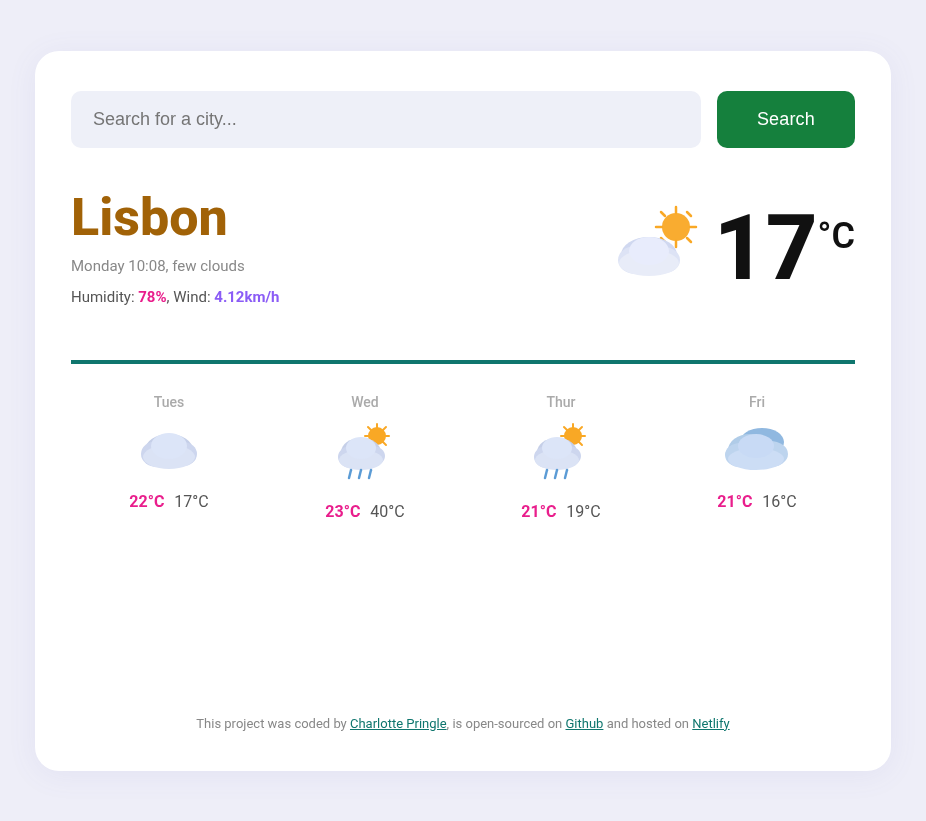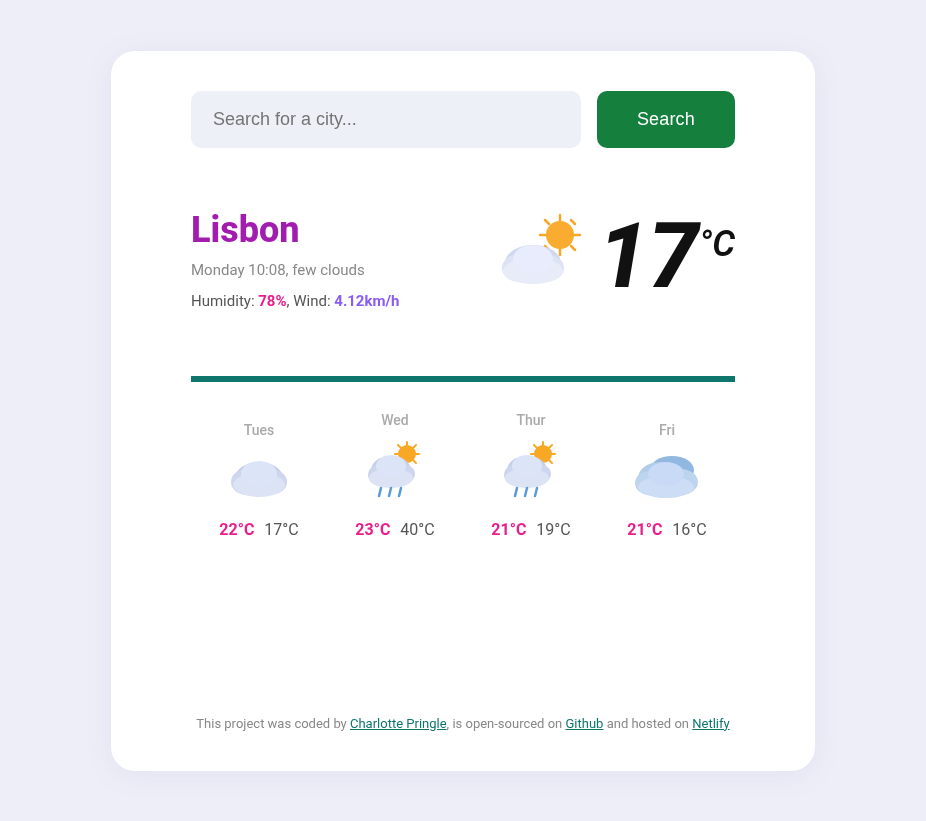--- a/index.html
+++ b/index.html
@@ -9,27 +9,27 @@
       display: flex;
       align-items: center;
       justify-content: center;
       min-height: 821px;
       font-family: -apple-system, BlinkMacSystemFont, 'Segoe UI', Roboto, sans-serif;
     }
 
     .card {
       background: #fff;
       border-radius: 24px;
-      padding: 40px 80px;
-      width: 704px;
+      padding: 40px 36px;
+      width: 856px;
       min-height: 720px;
       box-shadow: 0 4px 30px rgba(100,100,180,0.08);
       display: flex;
       flex-direction: column;
-      gap: 16px;
+      gap: 4px;
     }
 
     
     .search-row {
       display: flex;
       gap: 16px;
       margin-bottom: 40px;
     }
 
     .search-input {
@@ -63,25 +63,24 @@
       margin-bottom: 50px;
     }
 
     .city-info {
       display: flex;
       flex-direction: column;
       gap: 10px;
     }
 
     .city-name {
-      font-size: 36px;
+      font-size: 52px;
       font-weight: 800;
-      color: #a21caf;
+      color: #a16207;
       line-height: 1;
-      margin-top: 8px;
     }
 
     .weather-desc {
       font-size: 15px;
       color: #888;
       line-height: 1.6;
     }
 
     .weather-detail {
       font-size: 15px;
@@ -95,21 +94,20 @@
 
     .highlight-blue {
       color: #8b5cf6;
       font-weight: 700;
     }
 
     .current-right {
       display: flex;
       align-items: center;
       gap: 10px;
-      font-style: italic;
     }
 
     .weather-icon-lg {
       font-size: 80px;
       line-height: 1;
     }
 
     .temp-display {
       font-size: 90px;
       font-weight: 800;
@@ -122,22 +120,22 @@
     .temp-unit {
       font-size: 36px;
       font-weight: 600;
       margin-top: 14px;
     }
 
     
     .forecast-row {
       display: flex;
       justify-content: space-between;
-      align-items: flex-end;
-      border-top: 6px solid #0f766e;
+      align-items: flex-start;
+      border-top: 4px solid #0f766e;
       padding-top: 30px;
       margin-bottom: 40px;
     }
 
     .forecast-day {
       display: flex;
       flex-direction: column;
       align-items: center;
       gap: 12px;
       flex: 1;

